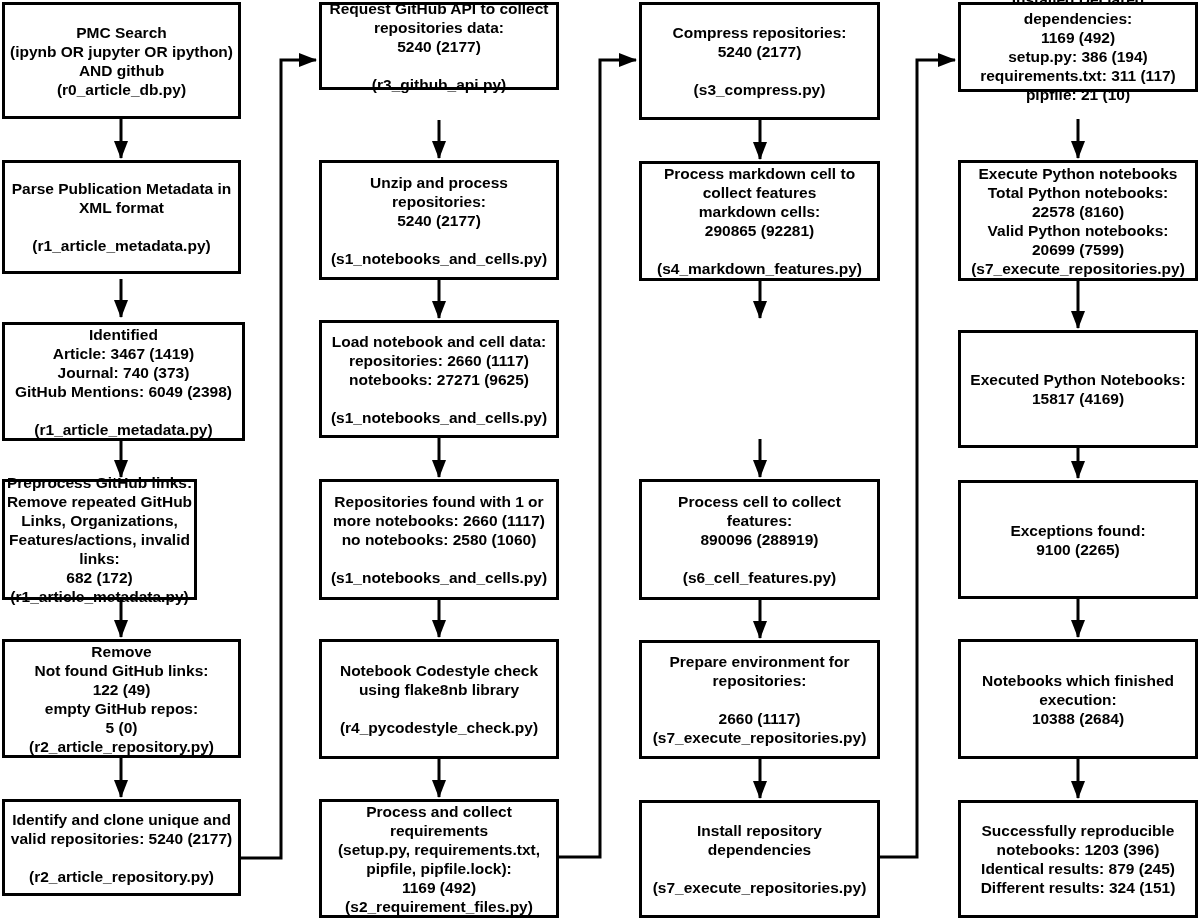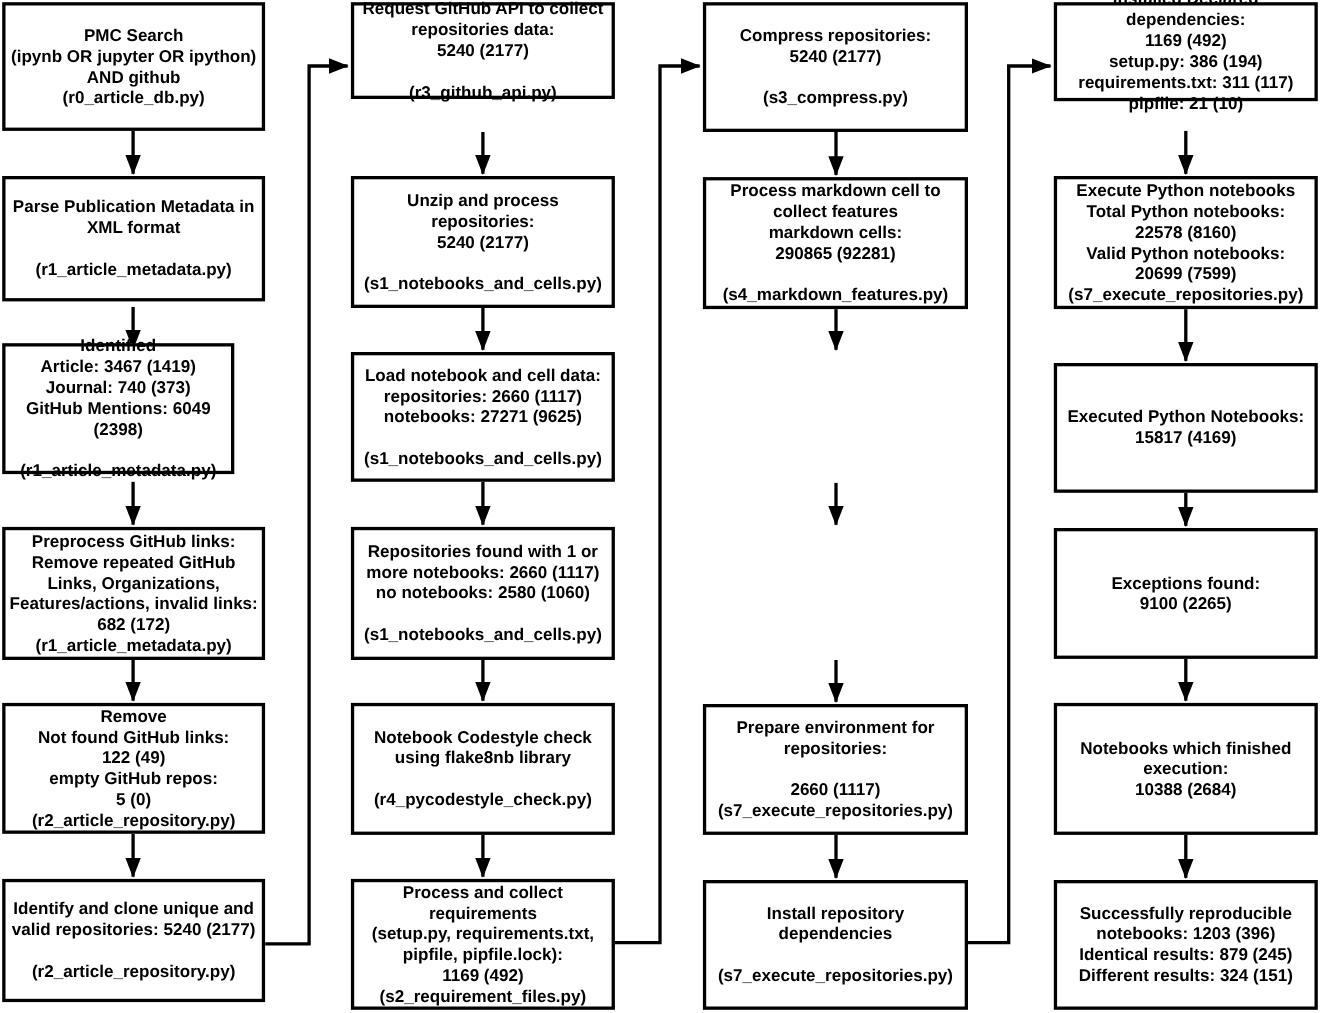--- a/index.html
+++ b/index.html
@@ -76,39 +76,39 @@
   </svg>
 
   <div class="box" style="left:2px;top:2px;width:239px;height:117px">PMC Search
 (ipynb OR jupyter OR ipython)
 AND github
 (r0_article_db.py)</div>
   <div class="box" style="left:2px;top:160px;width:239px;height:114px">Parse Publication Metadata in
 XML format
 
 (r1_article_metadata.py)</div>
-  <div class="box" style="left:2px;top:312px;width:211px;height:119px">Identified
+  <div class="box" style="left:2px;top:322px;width:243px;height:119px">Identified
 Article: 3467 (1419)
 Journal: 740 (373)
 GitHub Mentions: 6049 (2398)
 
 (r1_article_metadata.py)</div>
-  <div class="box" style="left:2px;top:479px;width:239px;height:121px">Preprocess GitHub links:
+  <div class="box" style="left:2px;top:479px;width:195px;height:121px">Preprocess GitHub links:
 Remove repeated GitHub
 Links, Organizations,
 Features/actions, invalid links:
 682 (172)
 (r1_article_metadata.py)</div>
   <div class="box" style="left:2px;top:639px;width:239px;height:119px">Remove
 Not found GitHub links:
 122 (49)
 empty GitHub repos:
 5 (0)
 (r2_article_repository.py)</div>
-  <div class="box" style="left:2px;top:799px;width:239px;height:112px">Identify and clone unique and
+  <div class="box" style="left:2px;top:799px;width:239px;height:97px">Identify and clone unique and
 valid repositories: 5240 (2177)
 
 (r2_article_repository.py)</div>
 
   <div class="box" style="left:319px;top:2px;width:240px;height:88px">Request GitHub API to collect
 repositories data:
 5240 (2177)
 
 (r3_github_api.py)</div>
   <div class="box" style="left:319px;top:160px;width:240px;height:120px">Unzip and process
@@ -140,20 +140,25 @@
   <div class="box" style="left:639px;top:2px;width:241px;height:118px">Compress repositories:
 5240 (2177)
 
 (s3_compress.py)</div>
   <div class="box" style="left:639px;top:161px;width:241px;height:120px">Process markdown cell to
 collect features
 markdown cells:
 290865 (92281)
 
 (s4_markdown_features.py)</div>
+  <div class="box" style="left:639px;top:479px;width:241px;height:121px">Process cell to collect
+features:
+890096 (288919)
+
+(s6_cell_features.py)</div>
   <div class="box" style="left:639px;top:640px;width:241px;height:119px">Prepare environment for
 repositories:
 
 2660 (1117)
 (s7_execute_repositories.py)</div>
   <div class="box" style="left:639px;top:800px;width:241px;height:118px">Install repository
 dependencies
 
 (s7_execute_repositories.py)</div>
 

